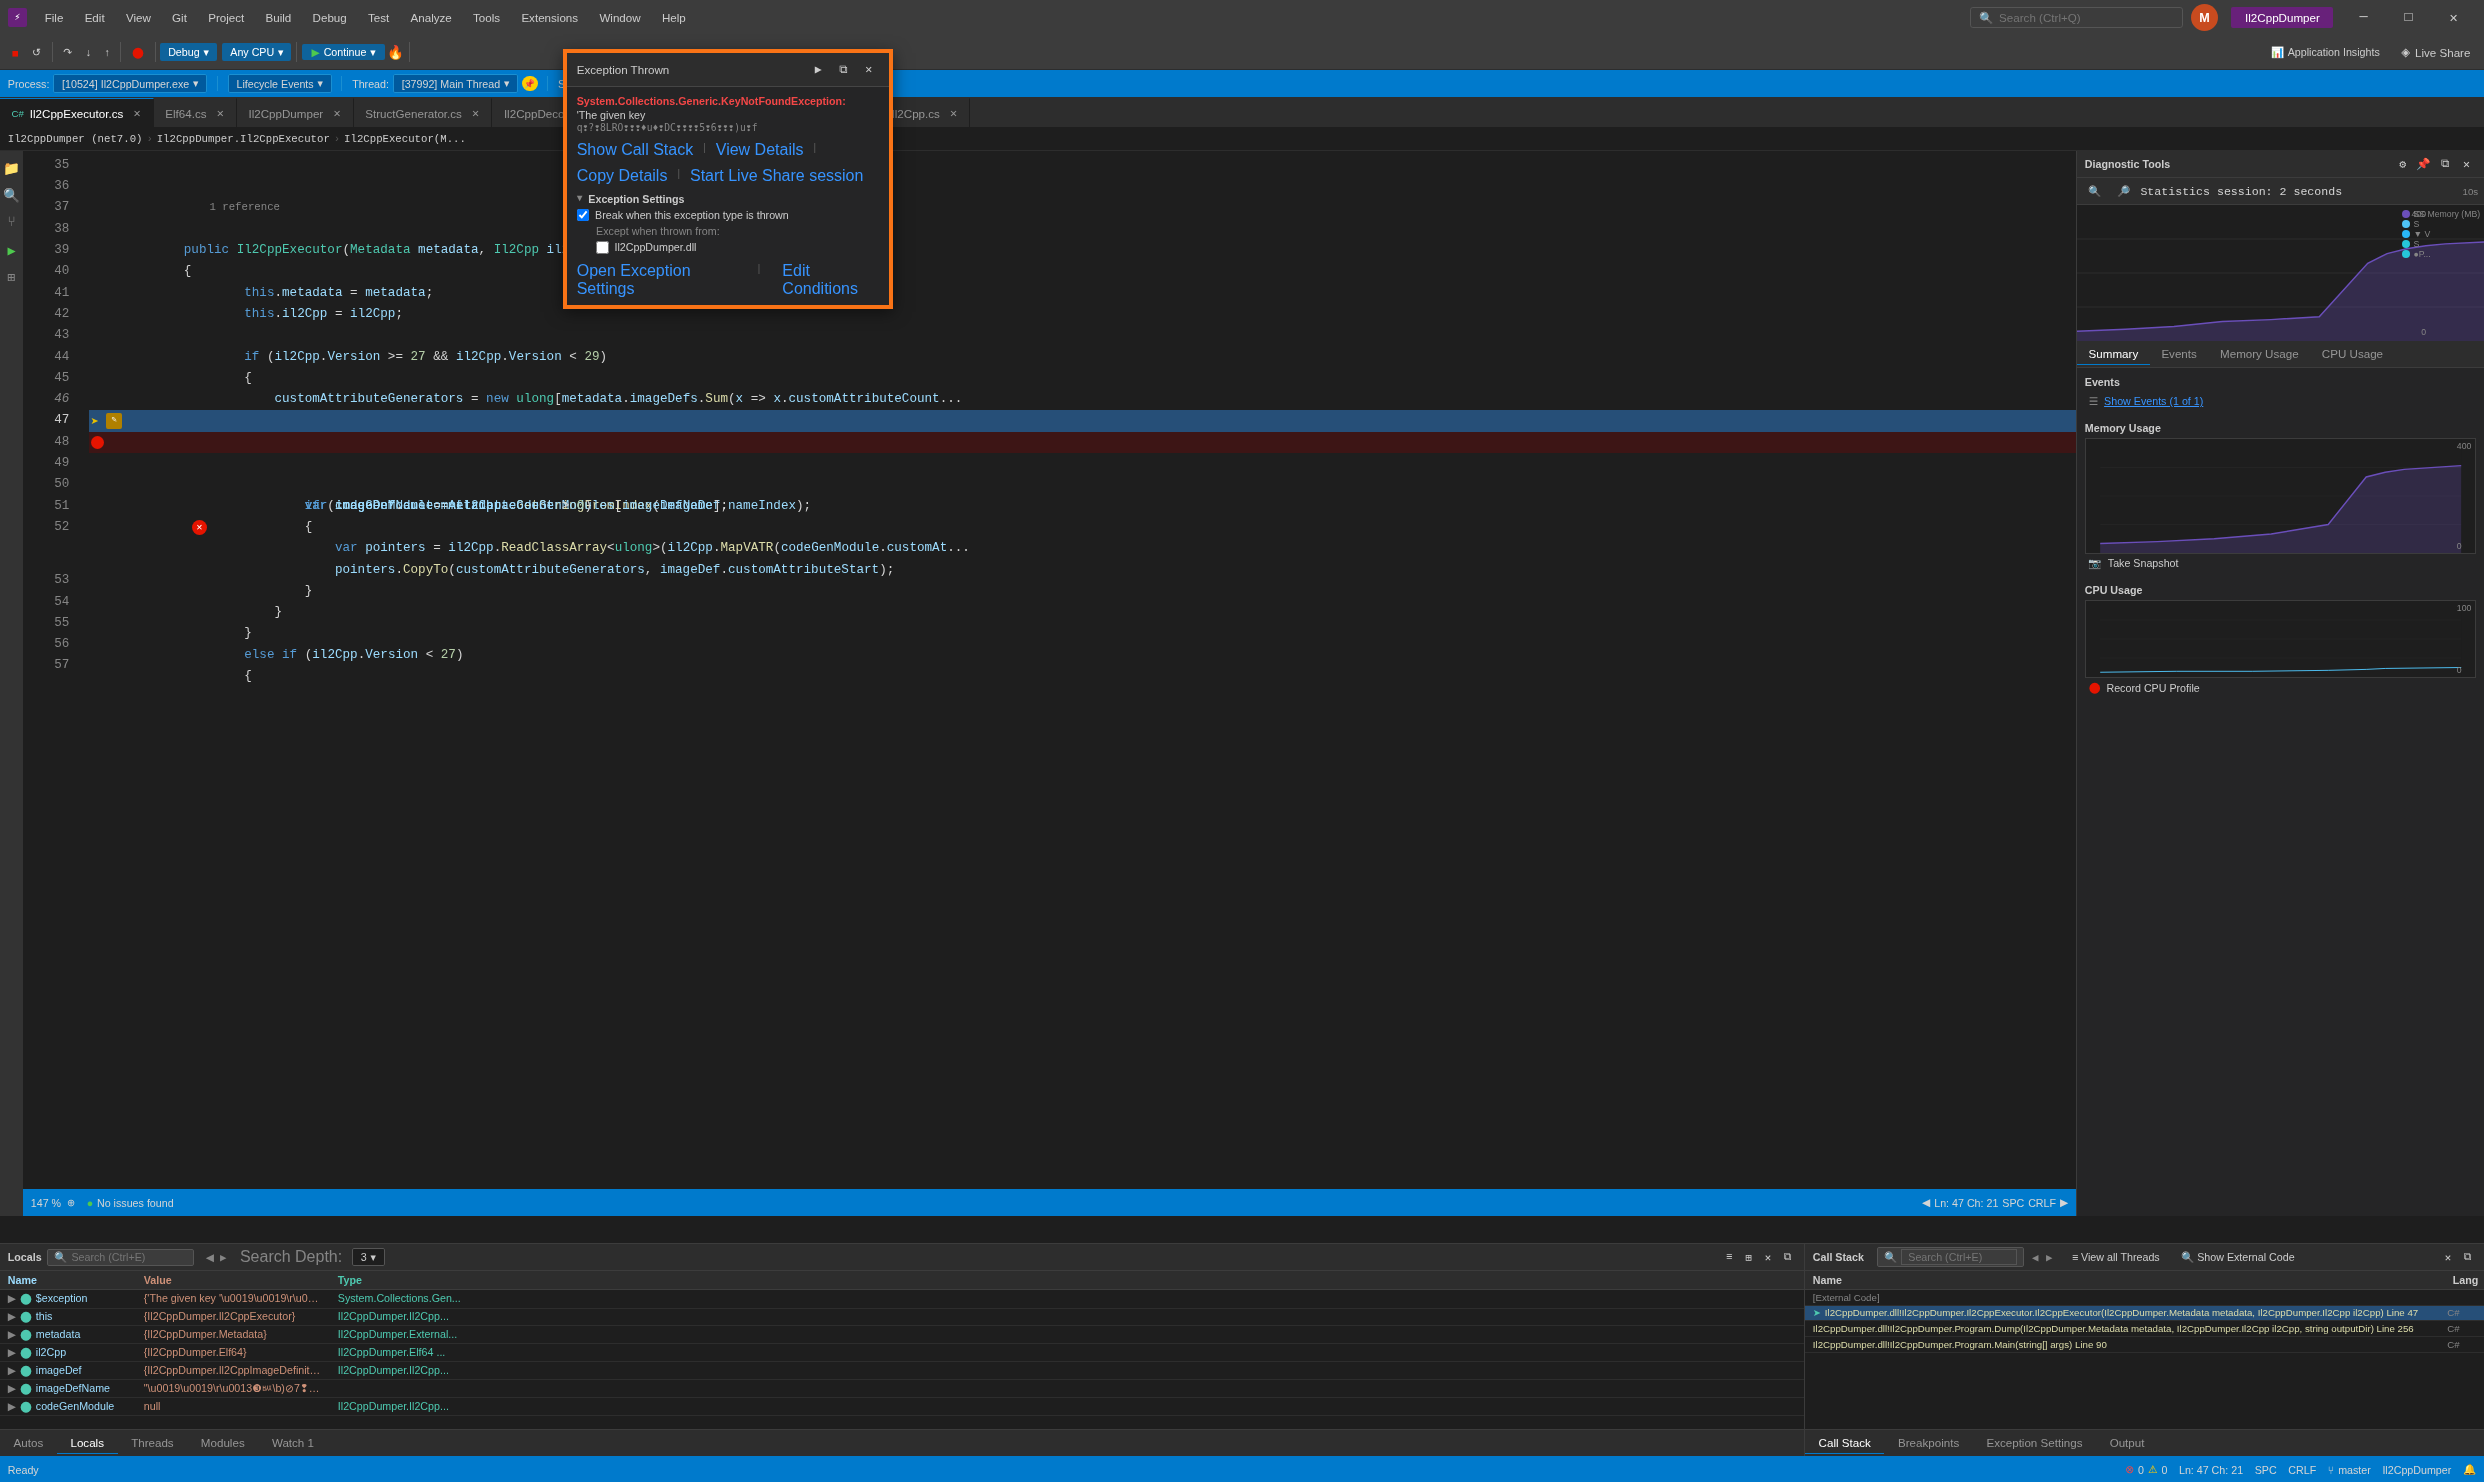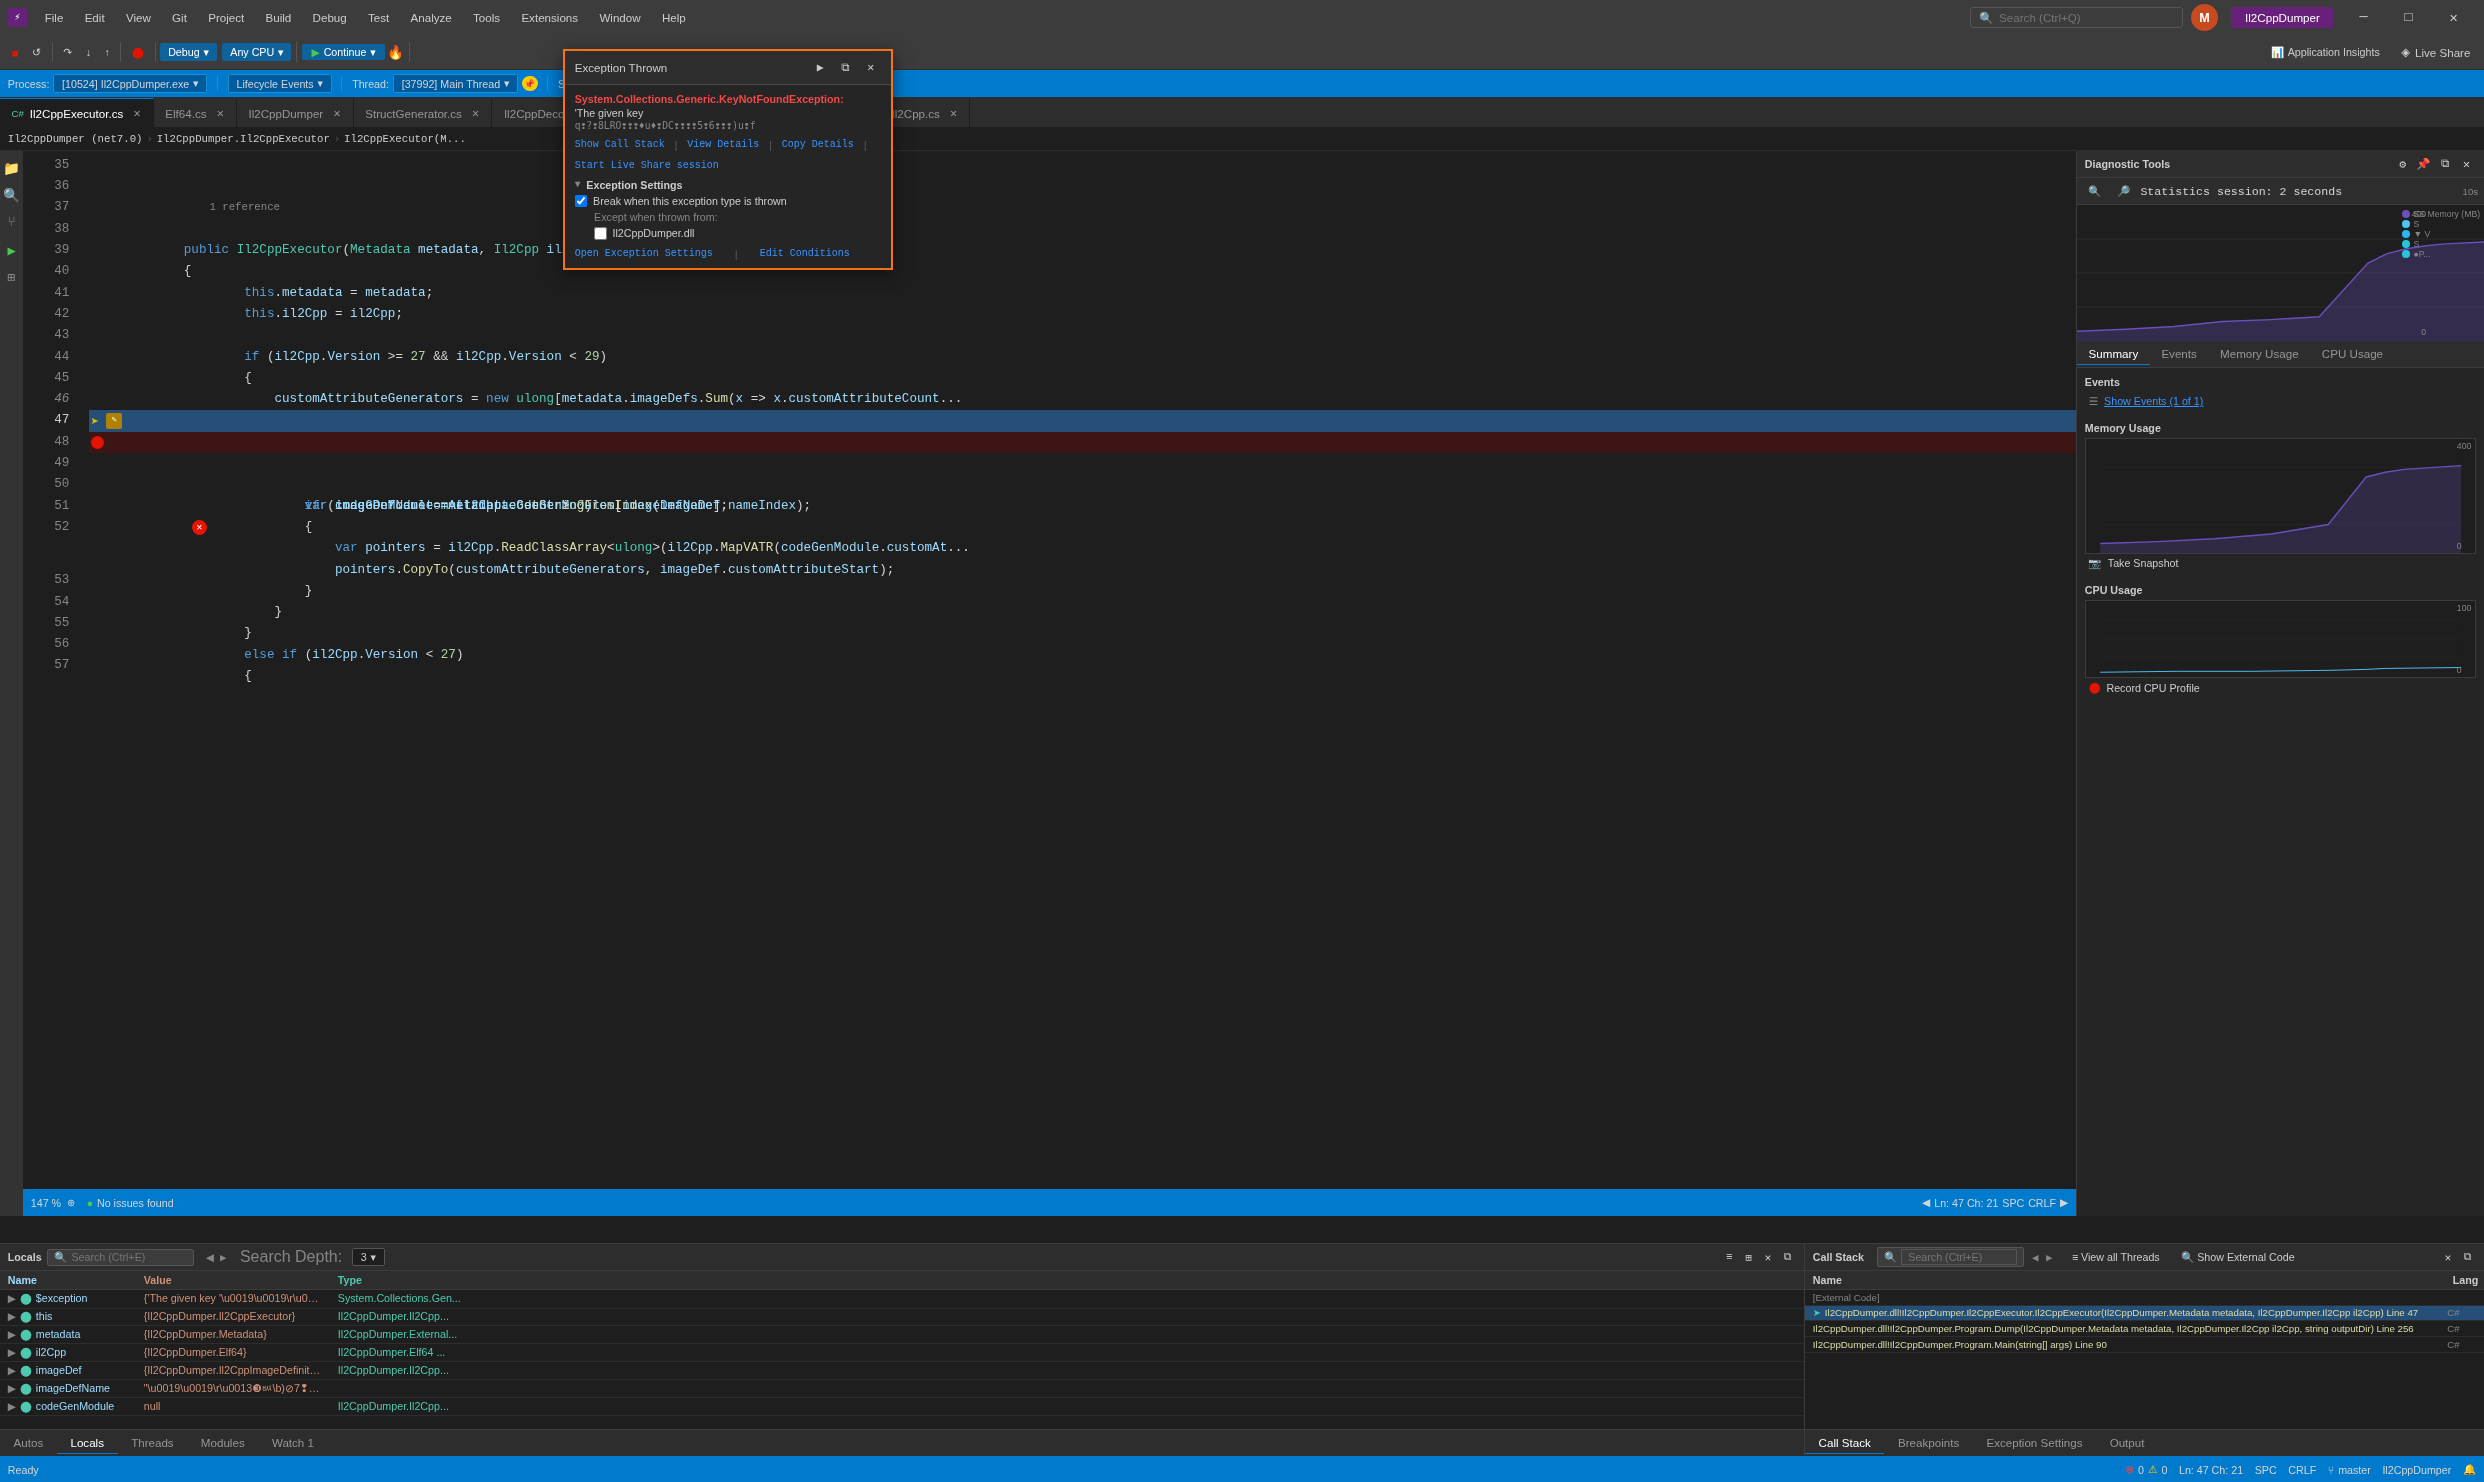--- a/index.html
+++ b/index.html
@@ -55,30 +55,30 @@
     .code-line { white-space: pre; display: block; height: 21.3px; position: relative; padding-left: 19.4px; }
     .code-line .arrow { position: absolute; left: 1.9px; top: 1.9px; color: #e8c000; font-size: 13.6px; }
     .kw { color: #569cd6; }
     .num { color: #b5cea8; }
     .type { color: #4ec9b0; }
     .var { color: #9cdcfe; }
     .method { color: #dcdcaa; }
     .ref-count { color: #858585; font-size: 10.7px; }
 
     
-    #exception-popup { position: absolute; top: 49px; left: 563px; width: 330px; background: #252526; border: 2px solid #f97316; box-shadow: 0 3.9px 15.5px rgba(0,0,0,0.5); z-index: 100; }
+    #exception-popup { position: absolute; top: 49px; left: 563px; width: 330px; background: #252526; border: 4px solid #f97316; box-shadow: 0 3.9px 15.5px rgba(0,0,0,0.5); z-index: 100; }
     #exception-popup .exc-header { background: #2d2d2d; padding: 5.8px 9.7px; display: flex; align-items: center; justify-content: space-between; border-bottom: 1px solid #454545; }
     #exception-popup .exc-title { font-size: 11.6px; color: #cccccc; font-family: 'Segoe UI', sans-serif; }
     #exception-popup .exc-buttons { display: flex; gap: 3.9px; }
     #exception-popup .exc-btn { width: 21.3px; height: 21.3px; display: flex; align-items: center; justify-content: center; cursor: pointer; color: #cccccc; font-size: 11.6px; }
     #exception-popup .exc-body { padding: 7.8px 9.7px; }
     .exc-type { color: #f44747; font-size: 10.7px; font-family: 'Segoe UI', sans-serif; font-weight: bold; }
     .exc-message { color: #cccccc; font-size: 10.7px; font-family: 'Segoe UI', sans-serif; margin-top: 3.9px; word-break: break-all; }
     .exc-actions { display: flex; gap: 7.8px; margin-top: 7.8px; flex-wrap: wrap; }
-    .exc-link { color: #3794ff; font-size: 10px; cursor: pointer; text-decoration: none; font-family: Liberation Mono, monospace; }
+    .exc-link { color: #3794ff; font-size: 16px; cursor: pointer; text-decoration: none; font-family: Liberation Sans, sans-serif; }
     .exc-settings { margin-top: 7.8px; }
     .exc-settings-title { color: #cccccc; font-size: 10.7px; font-family: 'Segoe UI', sans-serif; font-weight: bold; }
     .exc-checkbox-row { display: flex; align-items: center; gap: 5.8px; margin-top: 3.9px; font-size: 10.7px; font-family: 'Segoe UI', sans-serif; color: #cccccc; }
     .exc-checkbox-row input[type="checkbox"] { width: 12.6px; height: 12.6px; }
     .exc-indent { margin-left: 19.4px; }
     .exc-footer-links { display: flex; gap: 20px; margin-top: 7.8px; }
 
     
     #right-panel { width: 408px; background: #252526; border-left: 1px solid #3c3c3c; display: flex; flex-direction: column; flex-shrink: 0; }
     #right-panel-header { height: 27px; background: #2d2d2d; display: flex; align-items: center; justify-content: space-between; padding: 0 7.8px; border-bottom: 1px solid #3c3c3c; }

